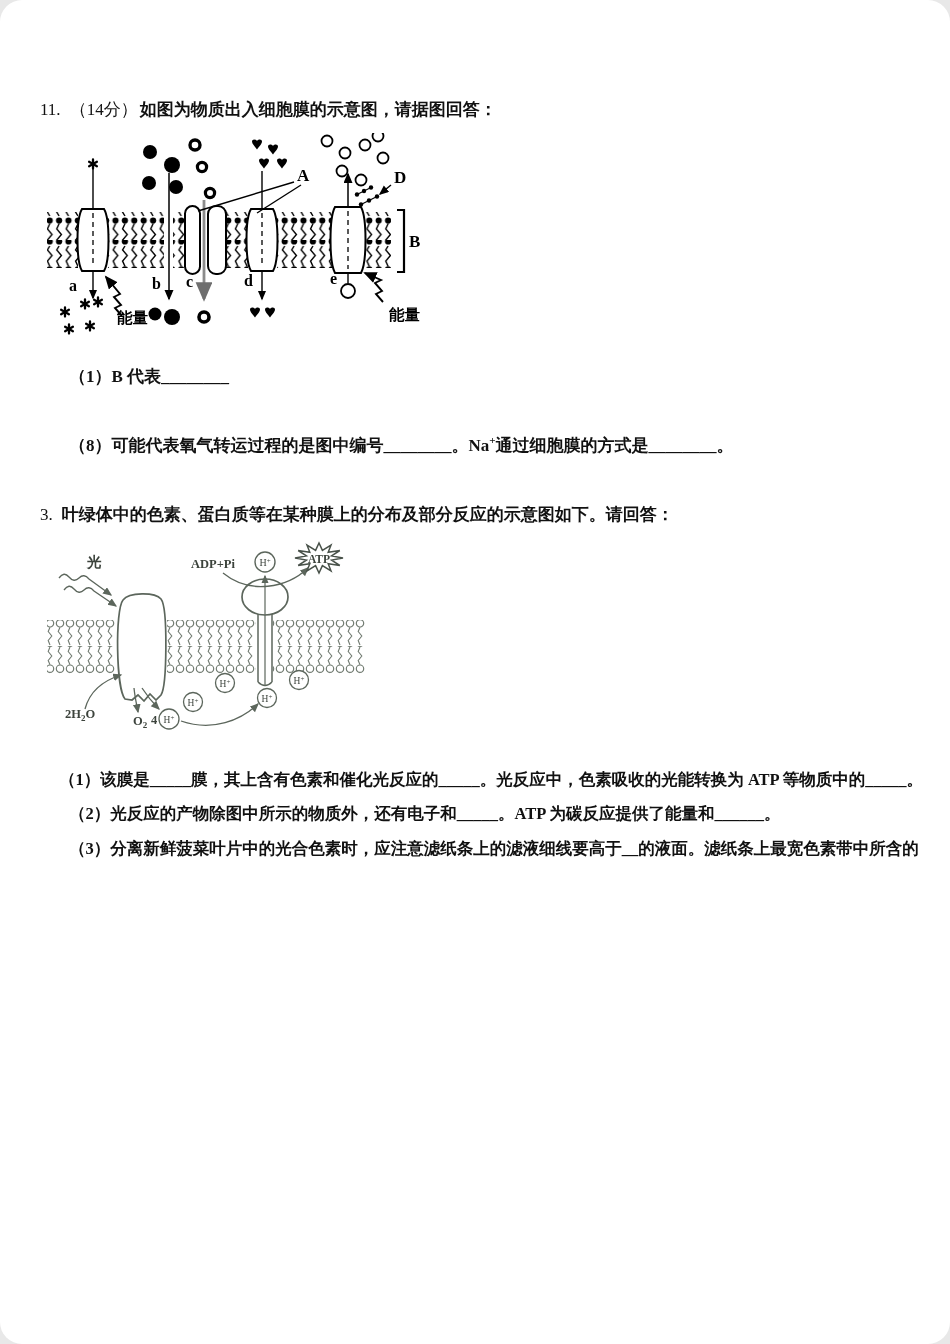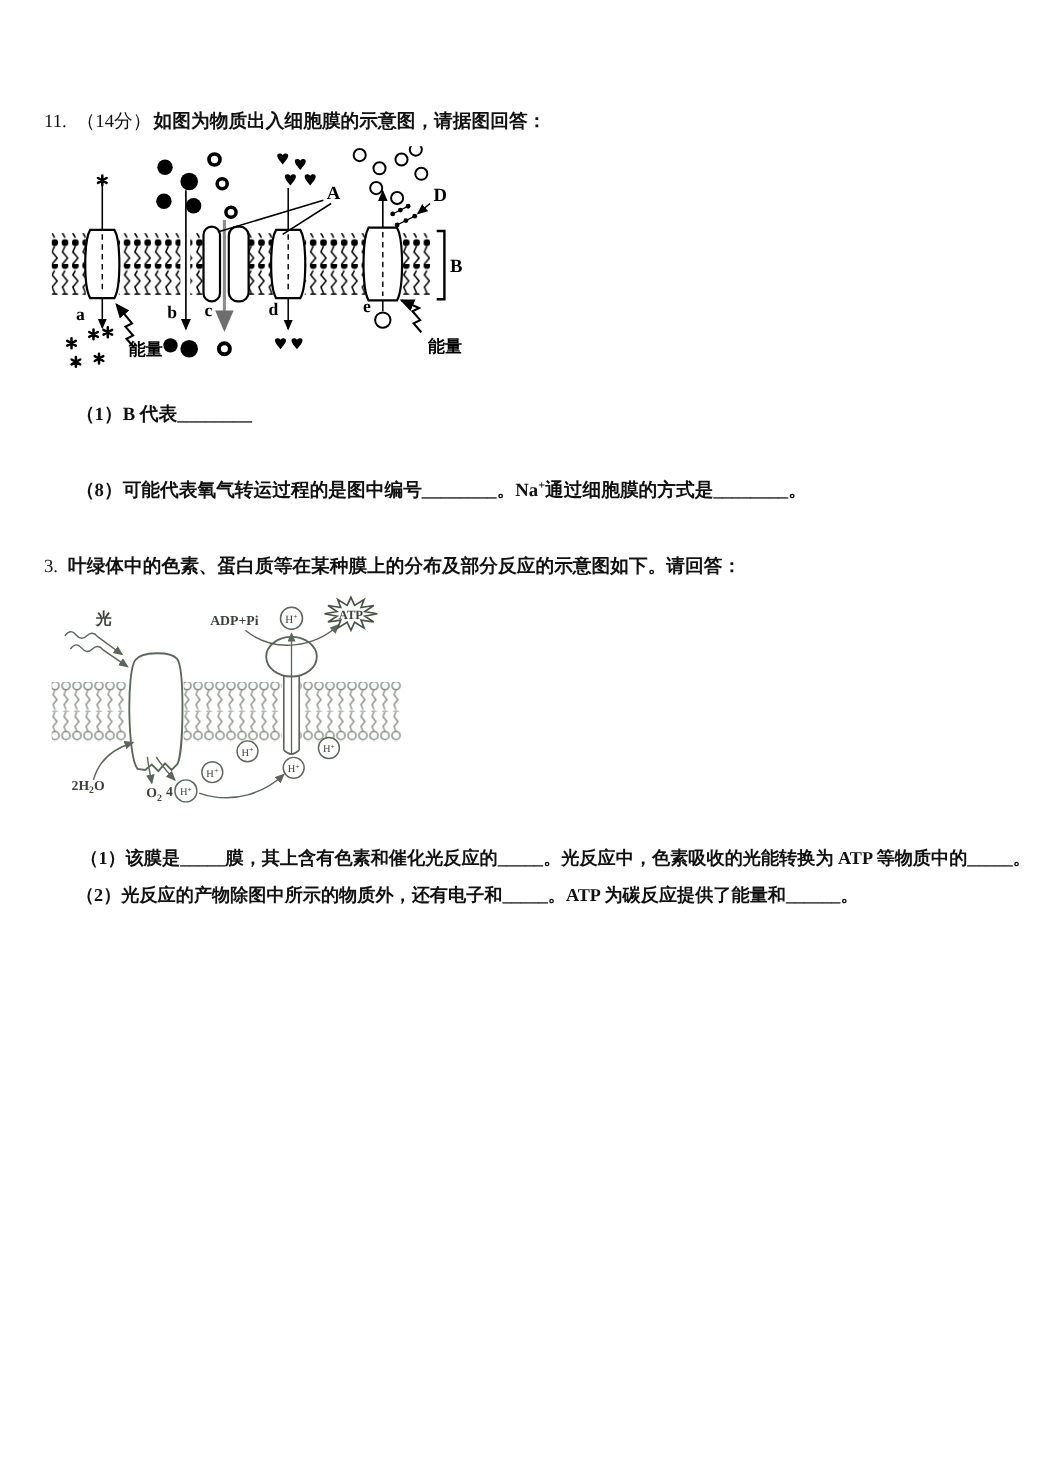--- a/index.html
+++ b/index.html
@@ -1,19 +1,19 @@
 <!DOCTYPE html>
 <html><head>
 <meta charset="utf-8">
 <style>
   html,body{margin:0;padding:0;background:#e8e8e8;}
   .page{
     position:relative;width:950px;height:1344px;background:#ffffff;
     margin:0 auto;overflow:hidden;
-    font-family:"Liberation Serif","DejaVu Serif",serif;color:#111;
+    font-family:"Liberation Serif","DejaVu Serif",serif;color:#111;border-radius:22px;
   }
   .line{position:absolute;white-space:nowrap;font-size:17px;line-height:22px;}
   .stem .num{font-weight:400;margin-right:9px;}
   .stem .score{font-weight:400;margin-right:2px;}
   .bold{font-weight:700;}
   .item{font-weight:700;margin-left:23px;}
   .q12item{font-size:16.5px;}
   sup{font-size:11px;vertical-align:super;line-height:0;}
   svg{position:absolute;display:block;}
   svg text{font-family:"Liberation Serif","DejaVu Serif",serif;}
@@ -255,16 +255,17 @@
     <g fill="#3c433c">
       <text x="20" y="180" font-size="12.5" font-weight="700"><tspan>2H</tspan><tspan dy="3" font-size="9">2</tspan><tspan dy="-3">O</tspan></text>
       <text x="88" y="187" font-size="12.5" font-weight="700"><tspan>O</tspan><tspan dy="3" font-size="9">2</tspan></text>
       <path d="M40,171 C45,152 60,142 76,137" fill="none" stroke="#5c665c" stroke-width="1.3" marker-end="url(#ag)"></path>
       <path d="M89,150 C90,160 92,168 93,174" fill="none" stroke="#5c665c" stroke-width="1.3" marker-end="url(#ag)"></path>
       <path d="M97,150 C104,161 111,168 114,171" fill="none" stroke="#5c665c" stroke-width="1.3" marker-end="url(#ag)"></path>
       <path d="M136,183 C168,194 196,182 213,166" fill="none" stroke="#5c665c" stroke-width="1.3" marker-end="url(#ag)"></path>
     </g>
   </svg>
 
-  <div class="line item q12item" style="top:769px;left:50px">（1）该膜是_____膜，其上含有色素和催化光反应的_____。光反应中，色素吸收的光能转换为 ATP 等物质中的_____。</div>
+  <div class="line item q12item" style="top:769px;left:36px">（1）该膜是_____膜，其上含有色素和催化光反应的_____。光反应中，色素吸收的光能转换为 ATP 等物质中的_____。</div>
   <div class="line item q12item" style="top:803px;left:46px">（2）光反应的产物除图中所示的物质外，还有电子和_____。ATP 为碳反应提供了能量和______。</div>
+  <div class="line item q12item" style="top:838px;left:46px">（3）分离新鲜菠菜叶片中的光合色素时，应注意滤纸条上的滤液细线要高于__的液面。滤纸条上最宽色素带中所含的</div>
 
 </div>
 
 </body></html>

